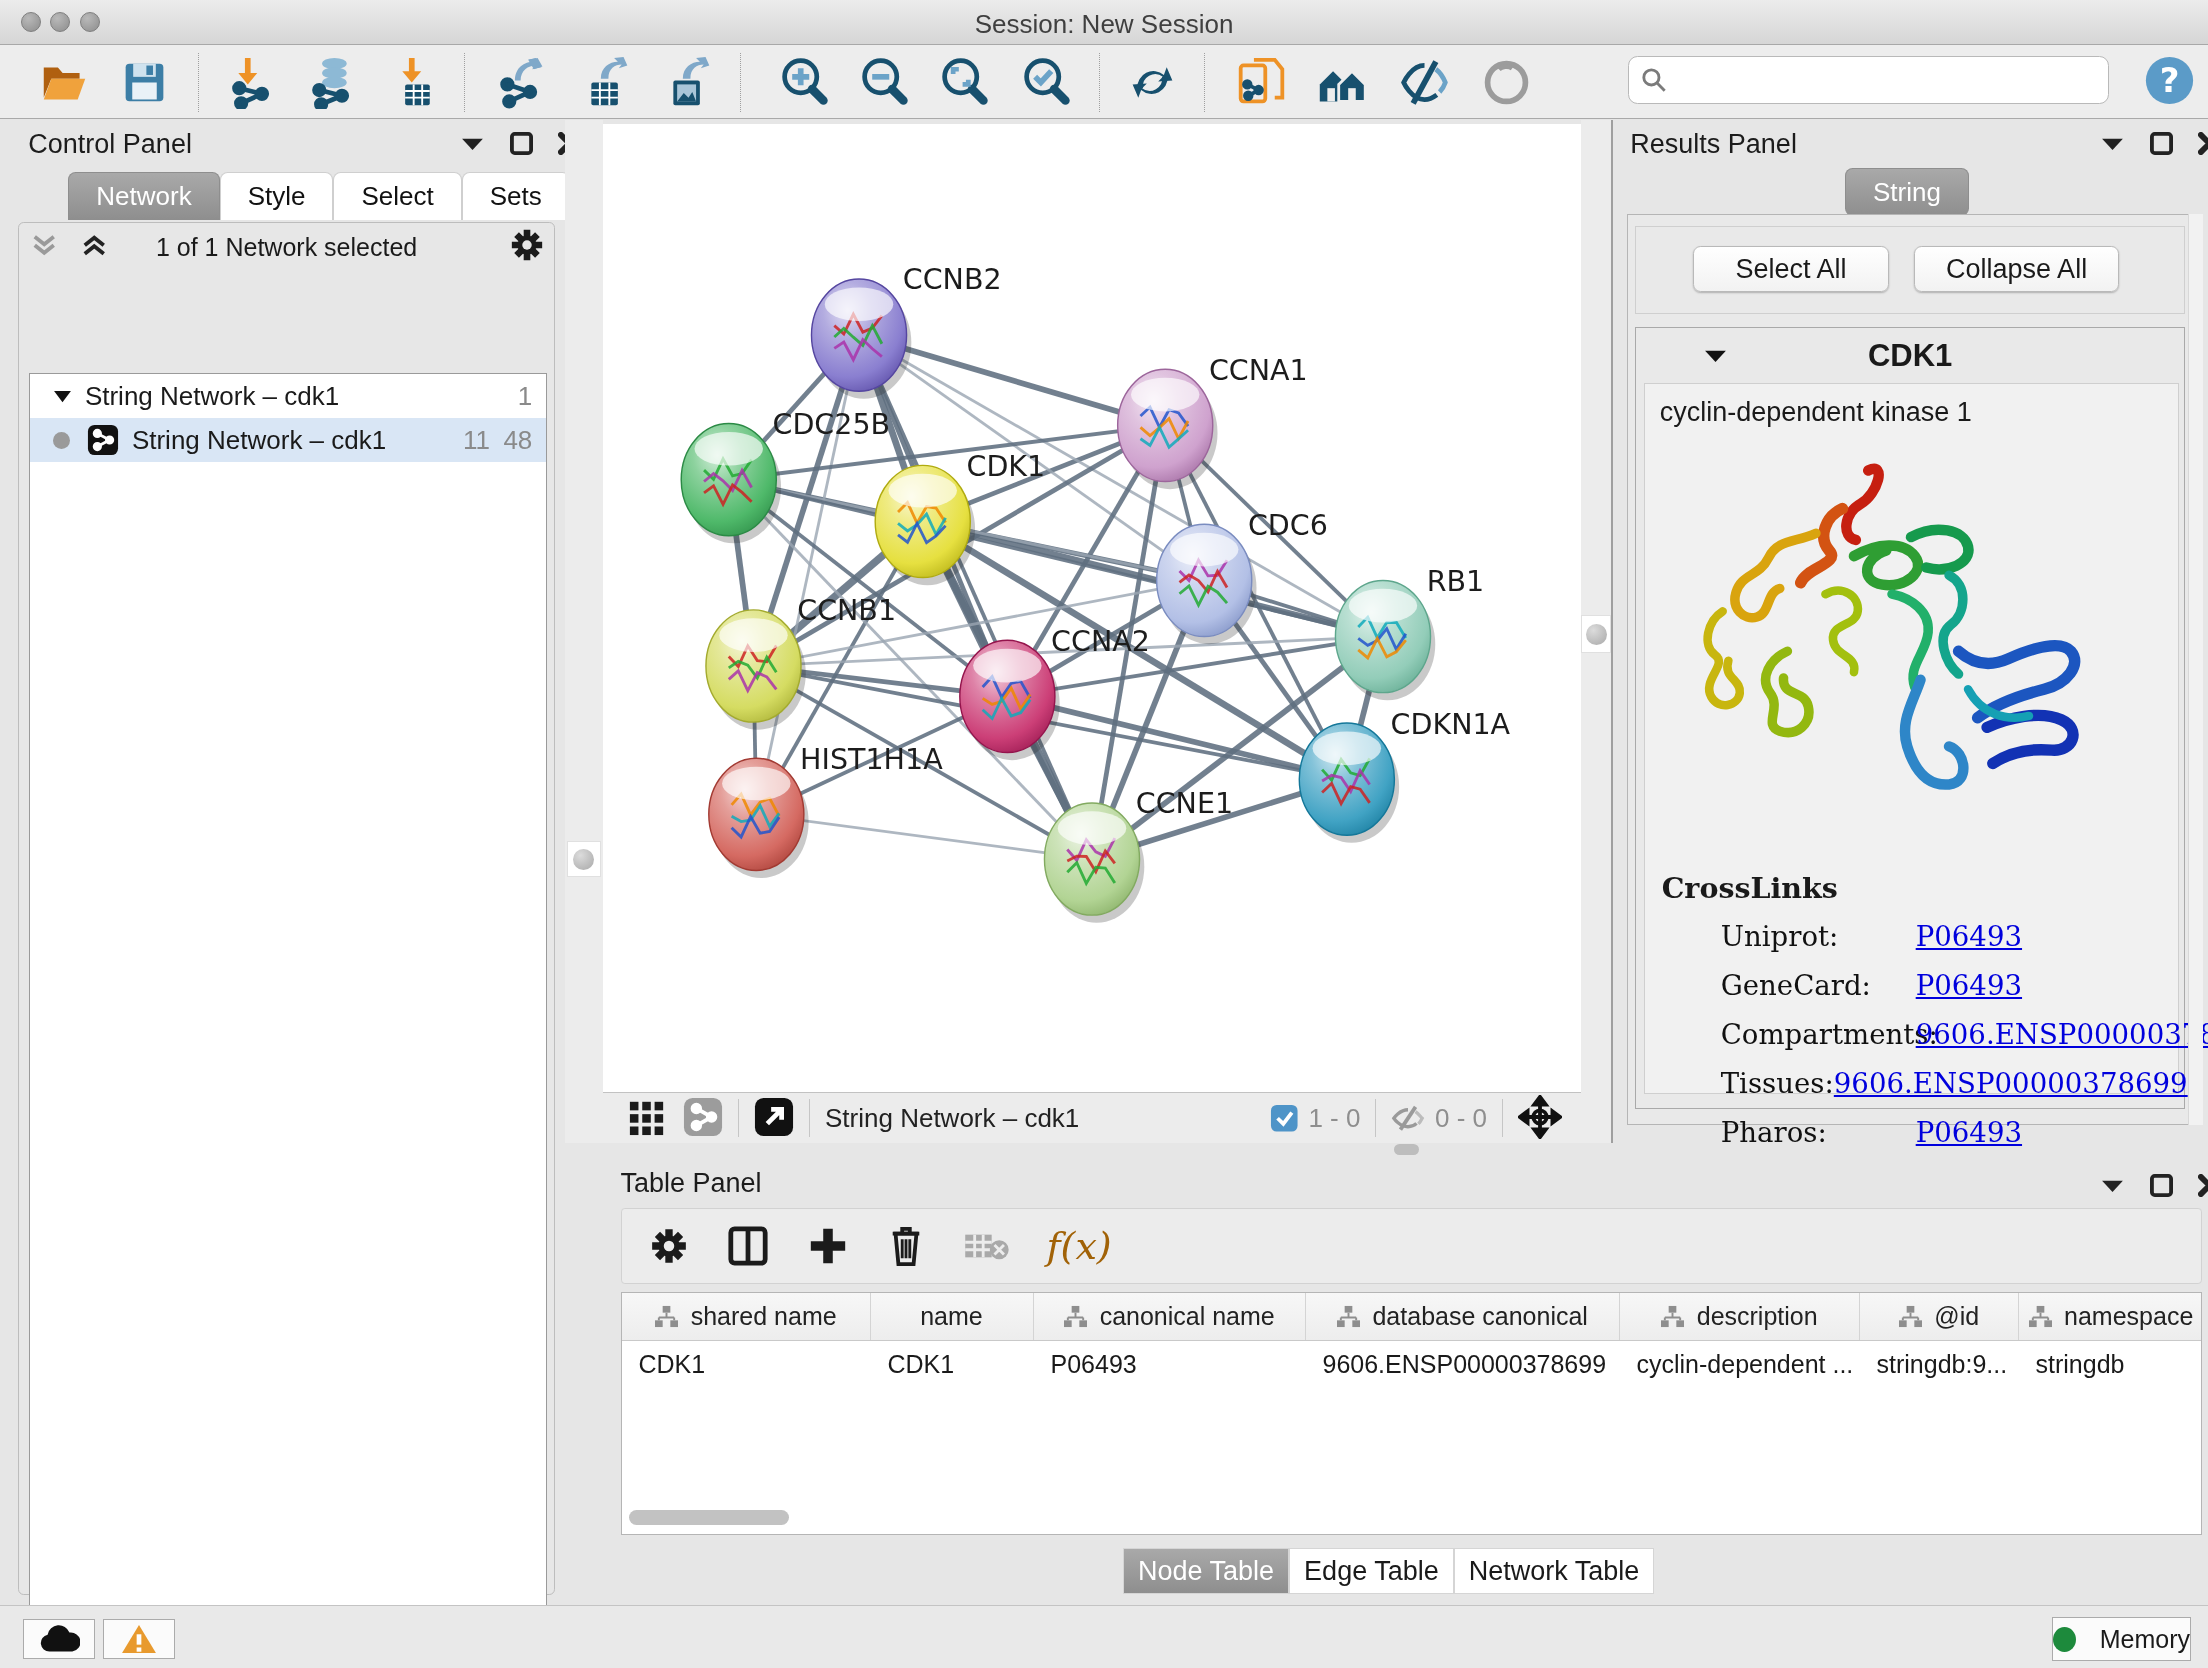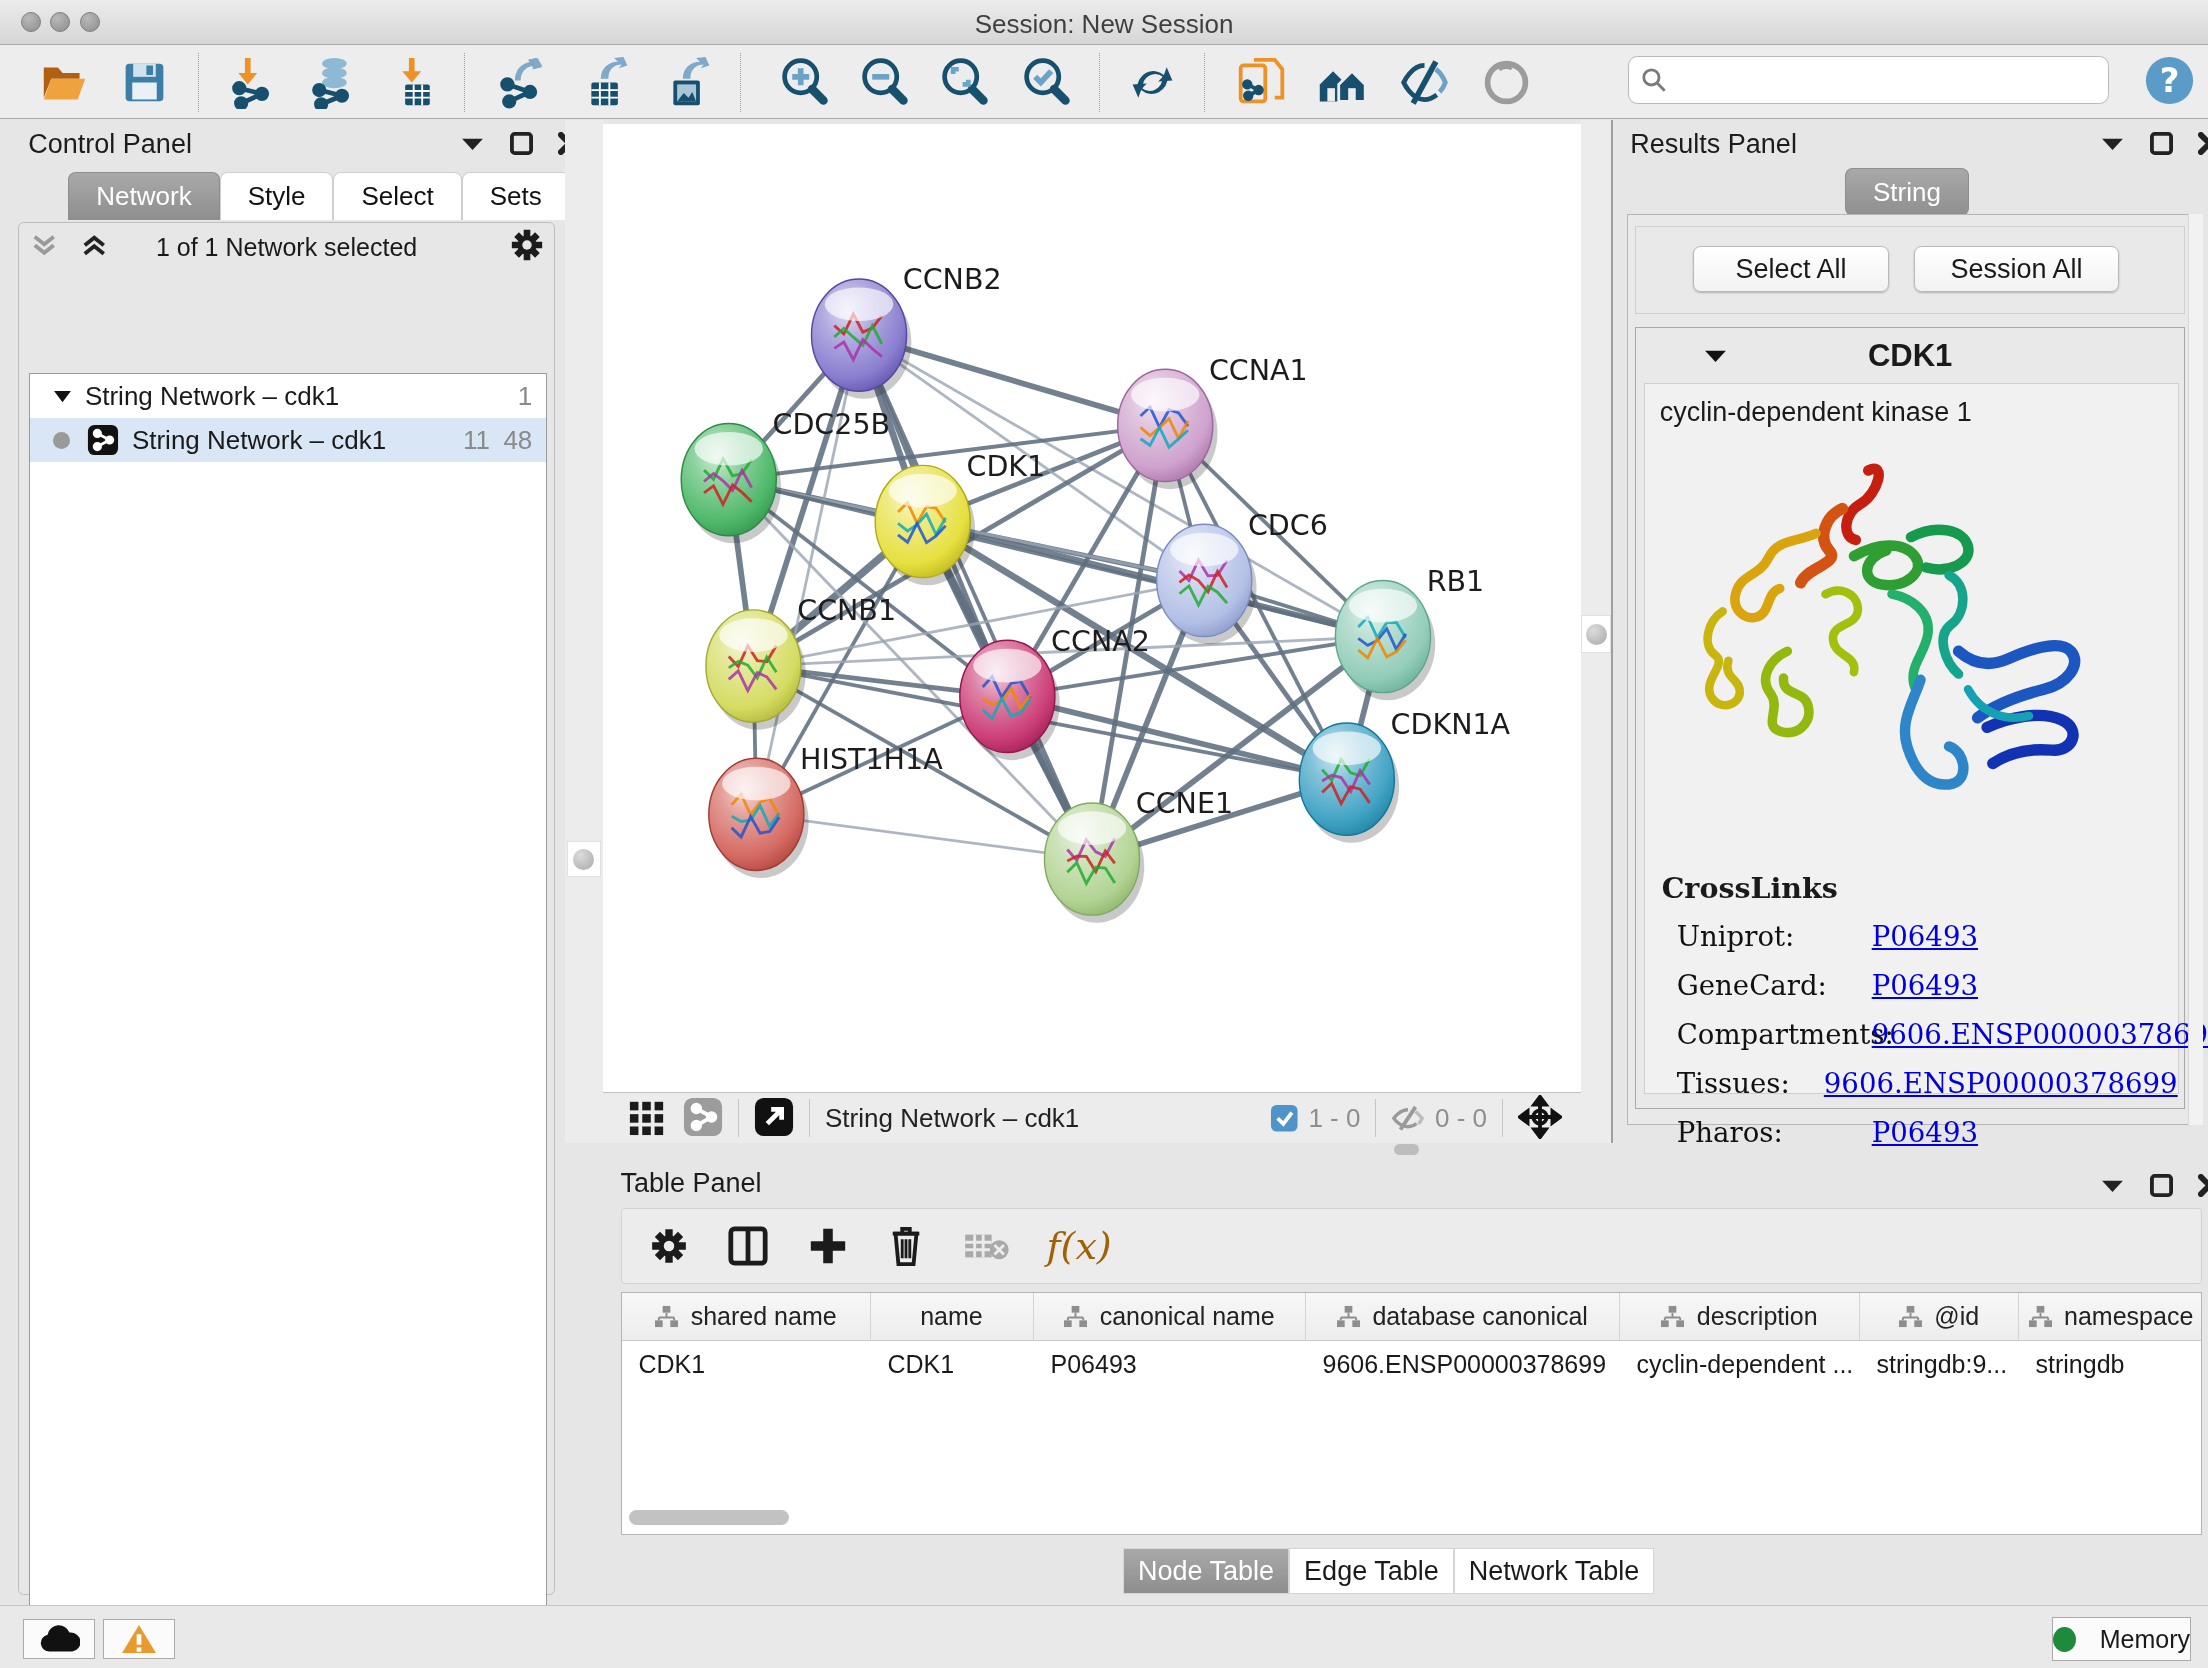--- a/index.html
+++ b/index.html
@@ -43,21 +43,21 @@
   .knob{background:#ffffff;border:1px solid #e0e0e0;display:flex;align-items:center;justify-content:center;}
   .knob i{display:block;width:21px;height:21px;border-radius:50%;
     background:radial-gradient(circle at 35% 30%,#dcdcdc,#a8a8a8);}
   
   #results-panel{left:1617px;top:119px;width:592px;height:1484px;}
   .r-btn{height:46px;background:linear-gradient(#ffffff,#f2f2f2);border:1px solid #b9b9b9;border-radius:7.6px;
      font-size:27px;display:flex;align-items:center;justify-content:center;box-shadow:0 1px 1.9px rgba(0,0,0,.25);cursor:pointer;}
   #cdk1-panel{background:#e9e9e9;border:1px solid #a9a9a9;}
   #cdk1-inner{background:#f1f1f1;border:1px solid #cfcfcf;}
   .serif{font-family:"DejaVu Serif","Liberation Serif",serif;}
-  .xl-row{display:flex;font-size:27.6px;margin-bottom:16px;}
+  .xl-row{display:flex;font-size:27.6px;margin-bottom:16px;margin-left:44px;}
   .xl-label{width:195px;color:#111;}
   .xl-link{color:#0000dd;text-decoration:underline;cursor:pointer;}
   
   #table-panel{left:592px;top:1149px;width:1617px;height:453px;}
   #tp-toolbar{left:28.5px;top:59px;width:1581px;height:76px;background:#ececec;border:1px solid #d2d2d2;border-radius:3.8px;display:flex;align-items:center;gap:38px;padding-left:27px;}
   #tp-table{left:28.5px;top:143px;width:1581px;height:243px;background:#ffffff;border:1px solid #b5b5b5;overflow:hidden;}
   #tp-header{display:flex;height:48px;background:linear-gradient(#f7f7f7,#ededed);border-bottom:1px solid #c9c9c9;}
   .th{display:flex;align-items:center;justify-content:center;gap:11.4px;font-size:25px;color:#222;border-right:1px solid #d4d4d4;}
   #tp-row{display:flex;height:46px;align-items:center;font-size:25px;}
   .td{padding-left:17px;white-space:nowrap;overflow:hidden;}
@@ -636,21 +636,21 @@
     </div>
     <div class="abs tab sel" style="left:228px;top:49px;border-radius:7.6px">
         <span>String</span>
       </div>
     <div class="abs" style="left:9.5px;top:95px;width:567px;height:911px;background:#e9e9e9;border:1px solid #b5b5b5">
       <div class="abs" style="left:7.6px;top:11.4px;width:550px;height:88px;border:1px solid #cfcfcf;background:#e9e9e9">
         <div class="r-btn abs" style="left:57px;top:19px;width:196px">
             <span>Select All</span>
           </div>
         <div class="r-btn abs" style="left:278px;top:19px;width:205px">
-            <span>Session All</span>
+            <span>Collapse All</span>
           </div>
       </div>
       <div id="cdk1-panel" class="abs" style="left:7.6px;top:112px;width:550px;height:782px">
         <div style="display:flex;align-items:center;justify-content:center;height:55px;position:relative">
           <svg width="25" height="17" viewBox="0 0 26 18" style="position:absolute;left:67px">
               <path d="M2 4h22L13 16z" fill="#111"></path>
             </svg>
           <span style="font-size:31px;font-weight:bold">CDK1</span>
         </div>
         <div id="cdk1-inner" class="abs" style="left:7.6px;top:55px;width:535px;height:711px">

